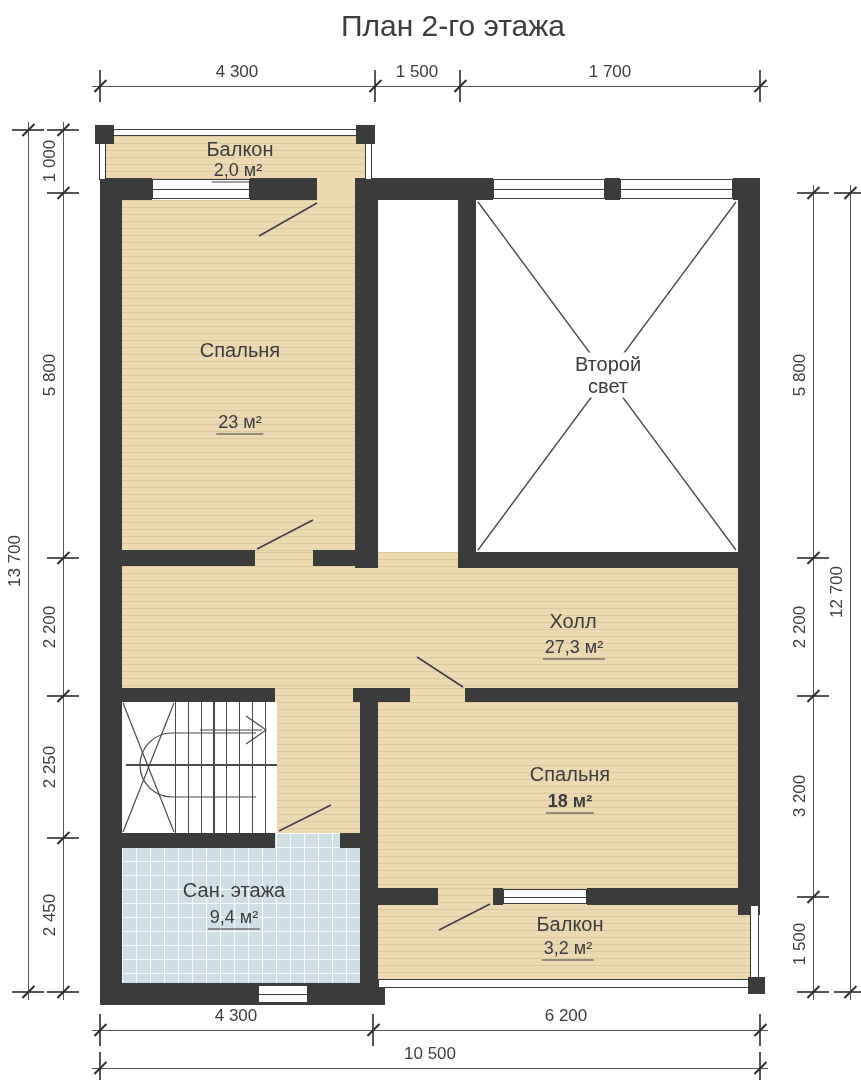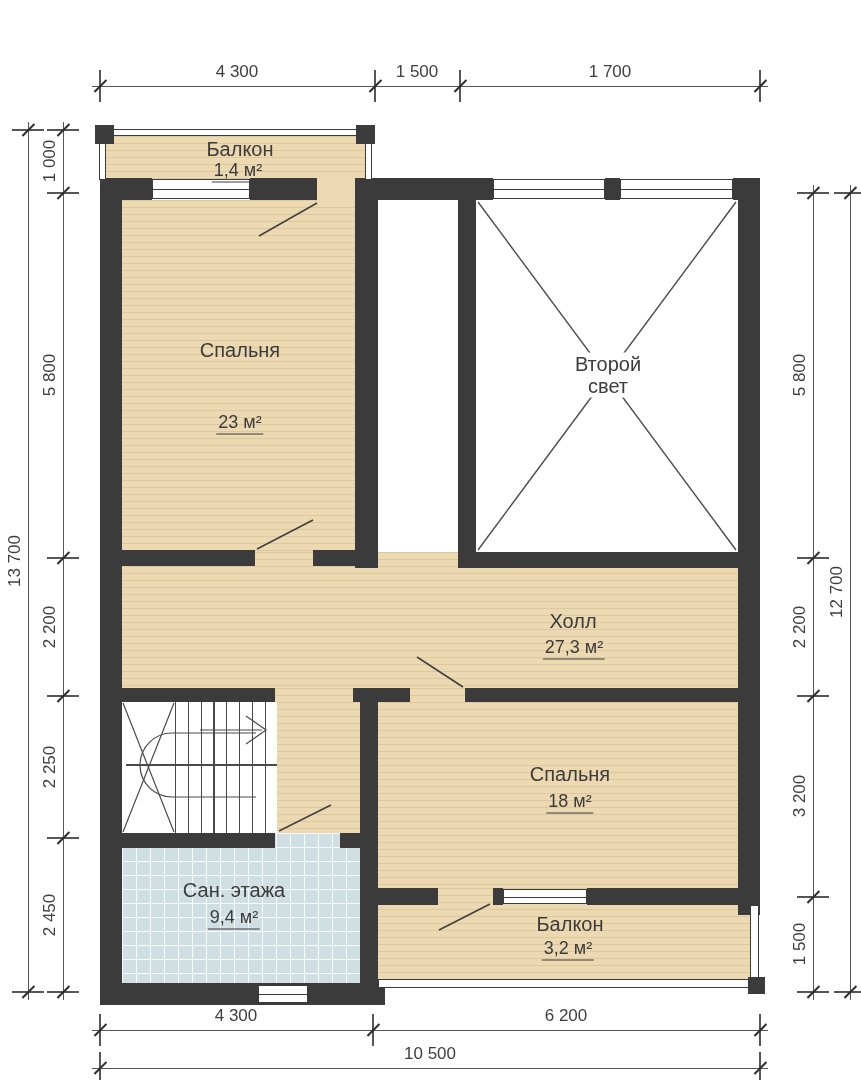--- a/index.html
+++ b/index.html
@@ -29,20 +29,21 @@
   .rlabel{position:absolute;transform:translate(-50%,-50%);white-space:nowrap;font-size:20px;color:#3c3c3c;text-align:right;}
   .area{font-size:18px;border-bottom:1.5px solid #3c3c3c;padding:0 2px 1px;display:inline-block;}
   .title{position:absolute;left:453px;top:26px;transform:translate(-50%,-50%);font-size:30px;color:#3c3c3c;white-space:nowrap;}
   svg{position:absolute;left:0;top:0;}
 </style>
 </head>
 <body>
 
 <div class="sheet">
 
+  <div class="title">План 2-го этажа</div>
 
   <div class="abs wood" style="left:106px;top:136px;width:260px;height:44px;"></div>
   <div class="abs wood" style="left:122px;top:200px;width:233px;height:352px;"></div>
   <div class="abs wood" style="left:122px;top:552px;width:616px;height:136px;"></div>
   <div class="abs wood" style="left:275px;top:688px;width:100px;height:160px;"></div>
   <div class="abs wood" style="left:360px;top:688px;width:378px;height:217px;"></div>
   <div class="abs wood" style="left:378px;top:888px;width:373px;height:93px;"></div>
   <div class="abs tile" style="left:122px;top:833px;width:240px;height:150px;"></div>
 
   <div class="abs white" style="left:476px;top:200px;width:262px;height:352px;"></div>
@@ -161,21 +162,21 @@
   <div class="vlabel" style="left:800px;top:944px;">1 500</div>
   <div class="vlabel" style="left:837px;top:592px;">12 700</div>
   <div class="hlabel" style="left:236px;top:1016px;">4 300</div>
   <div class="hlabel" style="left:566px;top:1016px;">6 200</div>
   <div class="hlabel" style="left:430px;top:1054px;">10 500</div>
 
   <div class="rlabel" style="left:240px;top:149px;">
     <span>Балкон</span>
   </div>
   <div class="rlabel" style="left:238px;top:170px;">
-    <span class="area">1,4 м²</span>
+    <span class="area">2,0 м²</span>
   </div>
   <div class="rlabel" style="left:240px;top:350px;">
     <span>Спальня</span>
   </div>
   <div class="rlabel" style="left:240px;top:378px;margin-top:44px;">
     <span class="area">23 м²</span>
   </div>
   <div class="rlabel" style="left:608px;top:364px;background:#fff;padding:0 4px;">
     <span>Второй</span>
   </div>
@@ -184,21 +185,21 @@
   </div>
   <div class="rlabel" style="left:573px;top:621px;">
     <span>Холл</span>
   </div>
   <div class="rlabel" style="left:574px;top:647px;">
     <span class="area">27,3 м²</span>
   </div>
   <div class="rlabel" style="left:570px;top:774px;">
     <span>Спальня</span>
   </div>
-  <div class="rlabel" style="left:570px;top:801px;">
+  <div class="rlabel" style="left:570px;top:801px;font-weight:bold;">
     <span class="area">18 м²</span>
   </div>
   <div class="rlabel" style="left:234px;top:890px;">
     <span>Сан. этажа</span>
   </div>
   <div class="rlabel" style="left:234px;top:917px;">
     <span class="area">9,4 м²</span>
   </div>
   <div class="rlabel" style="left:570px;top:924px;">
     <span>Балкон</span>

